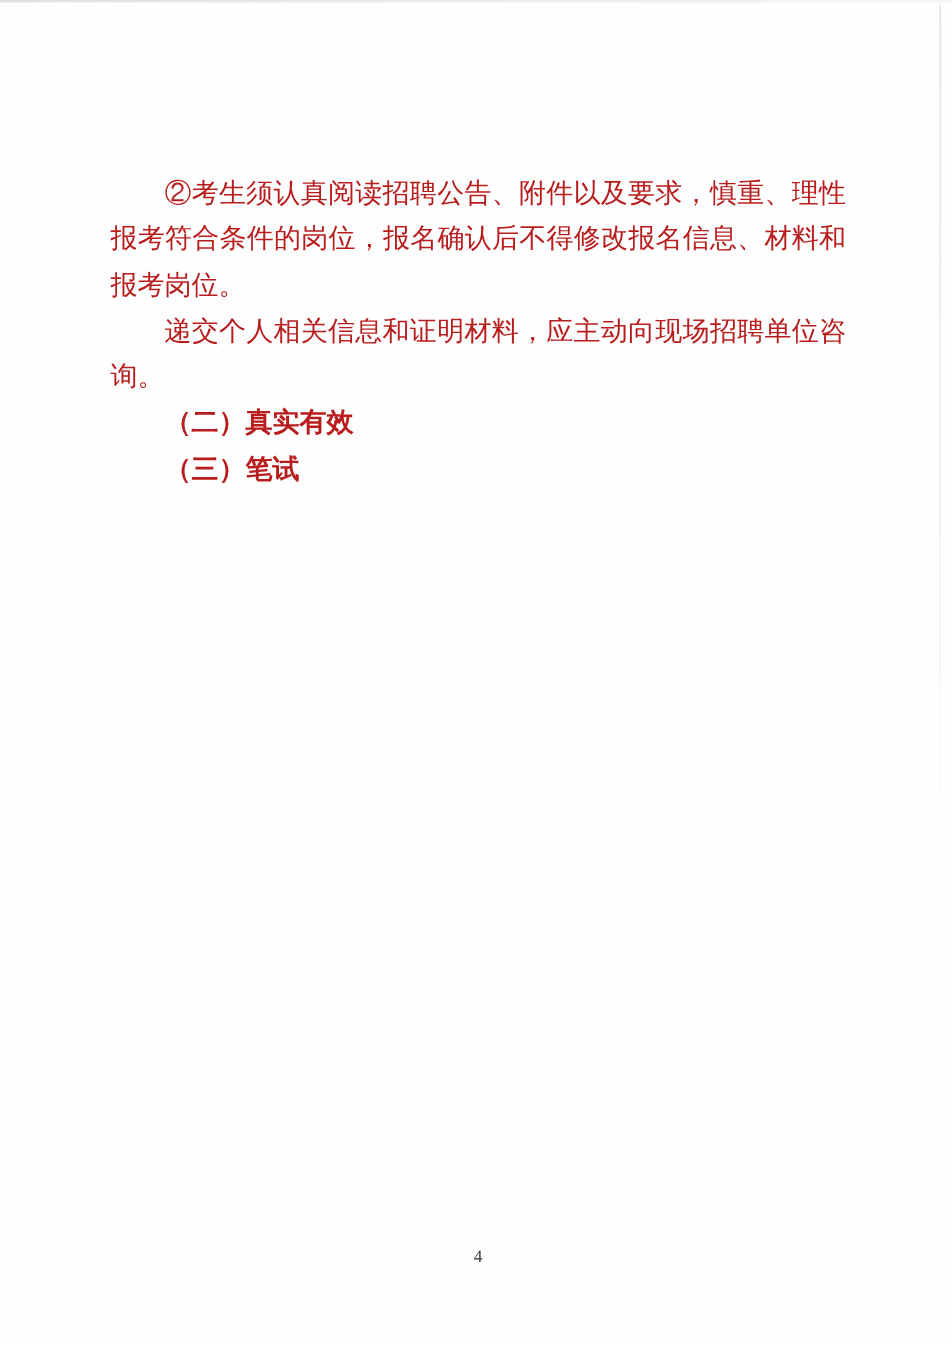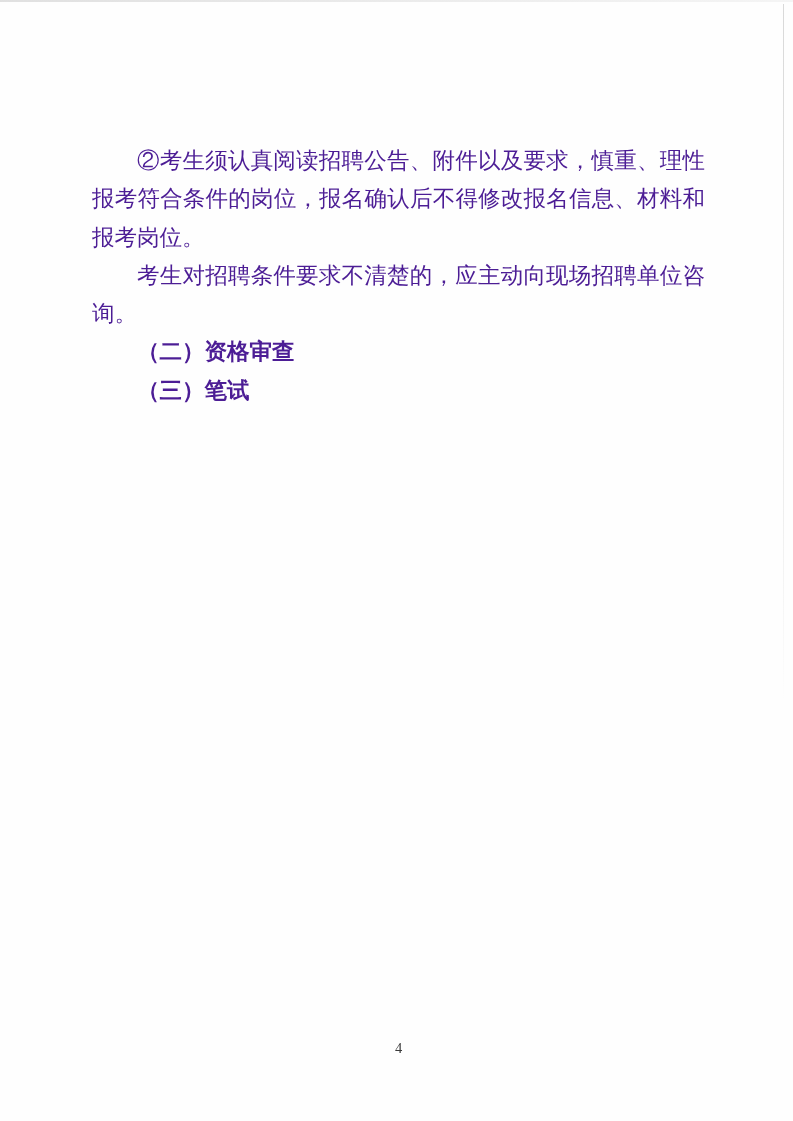--- a/index.html
+++ b/index.html
@@ -30,21 +30,21 @@
     position: absolute;
     top: 4px; right: 9px;
     width: 1px; height: 700px;
     background: linear-gradient(to bottom, #d9d9d9, #ededed 70%, rgba(237,237,237,0));
   }
   .content {
     position: absolute;
     left: 92px;
     top: 142px;
     width: 613px;
-    color: #4c1d95;
+    color: #b91c1c;
     font-size: 22.5px;
     line-height: 38.3px;
     text-align: justify;
   }
   .para {
     text-indent: 2em;
     word-break: break-all;
     text-align: justify;
   }
   .para.heading {
@@ -65,19 +65,19 @@
 </style>
 </head>
 <body>
 
 <div class="page">
   <div class="scan-edge-top"></div>
   <div class="scan-edge-right"></div>
 
   <div class="content" id="doc-body">
       <p class="para body">②考生须认真阅读招聘公告、附件以及要求，慎重、理性报考符合条件的岗位，报名确认后不得修改报名信息、材料和报考岗位。</p>
-      <p class="para body">考生对招聘条件要求不清楚的，应主动向现场招聘单位咨询。</p>
-      <p class="para heading">（二）资格审查</p>
+      <p class="para body">递交个人相关信息和证明材料，应主动向现场招聘单位咨询。</p>
+      <p class="para heading">（二）真实有效</p>
       <p class="para heading">（三）笔试</p>
     </div>
 
   <div class="page-number">4</div>
 </div>
 
 </body></html>

